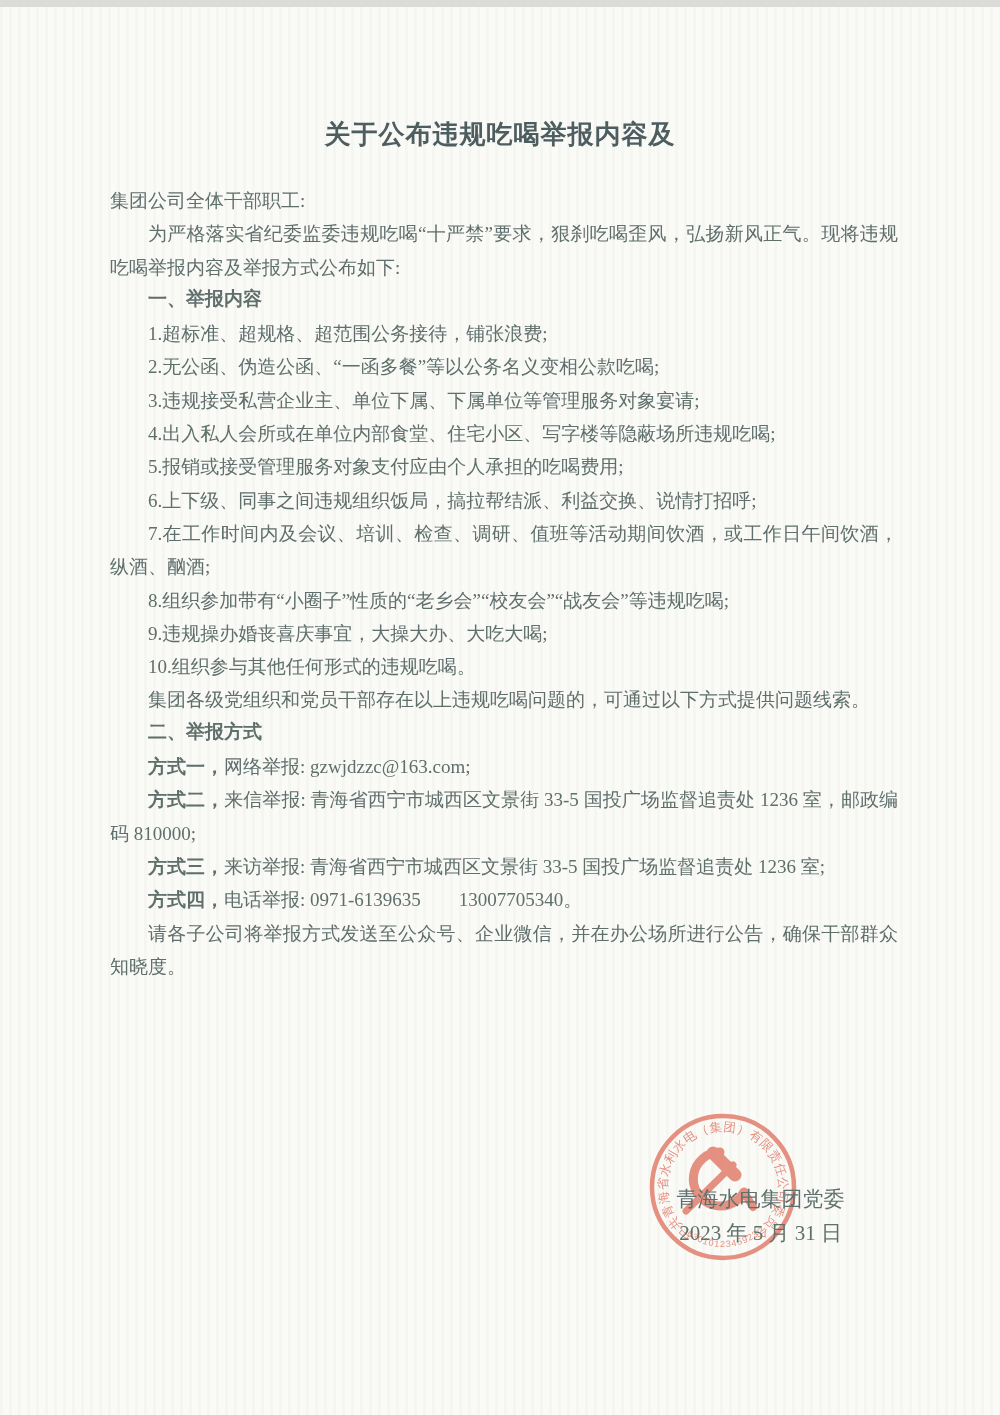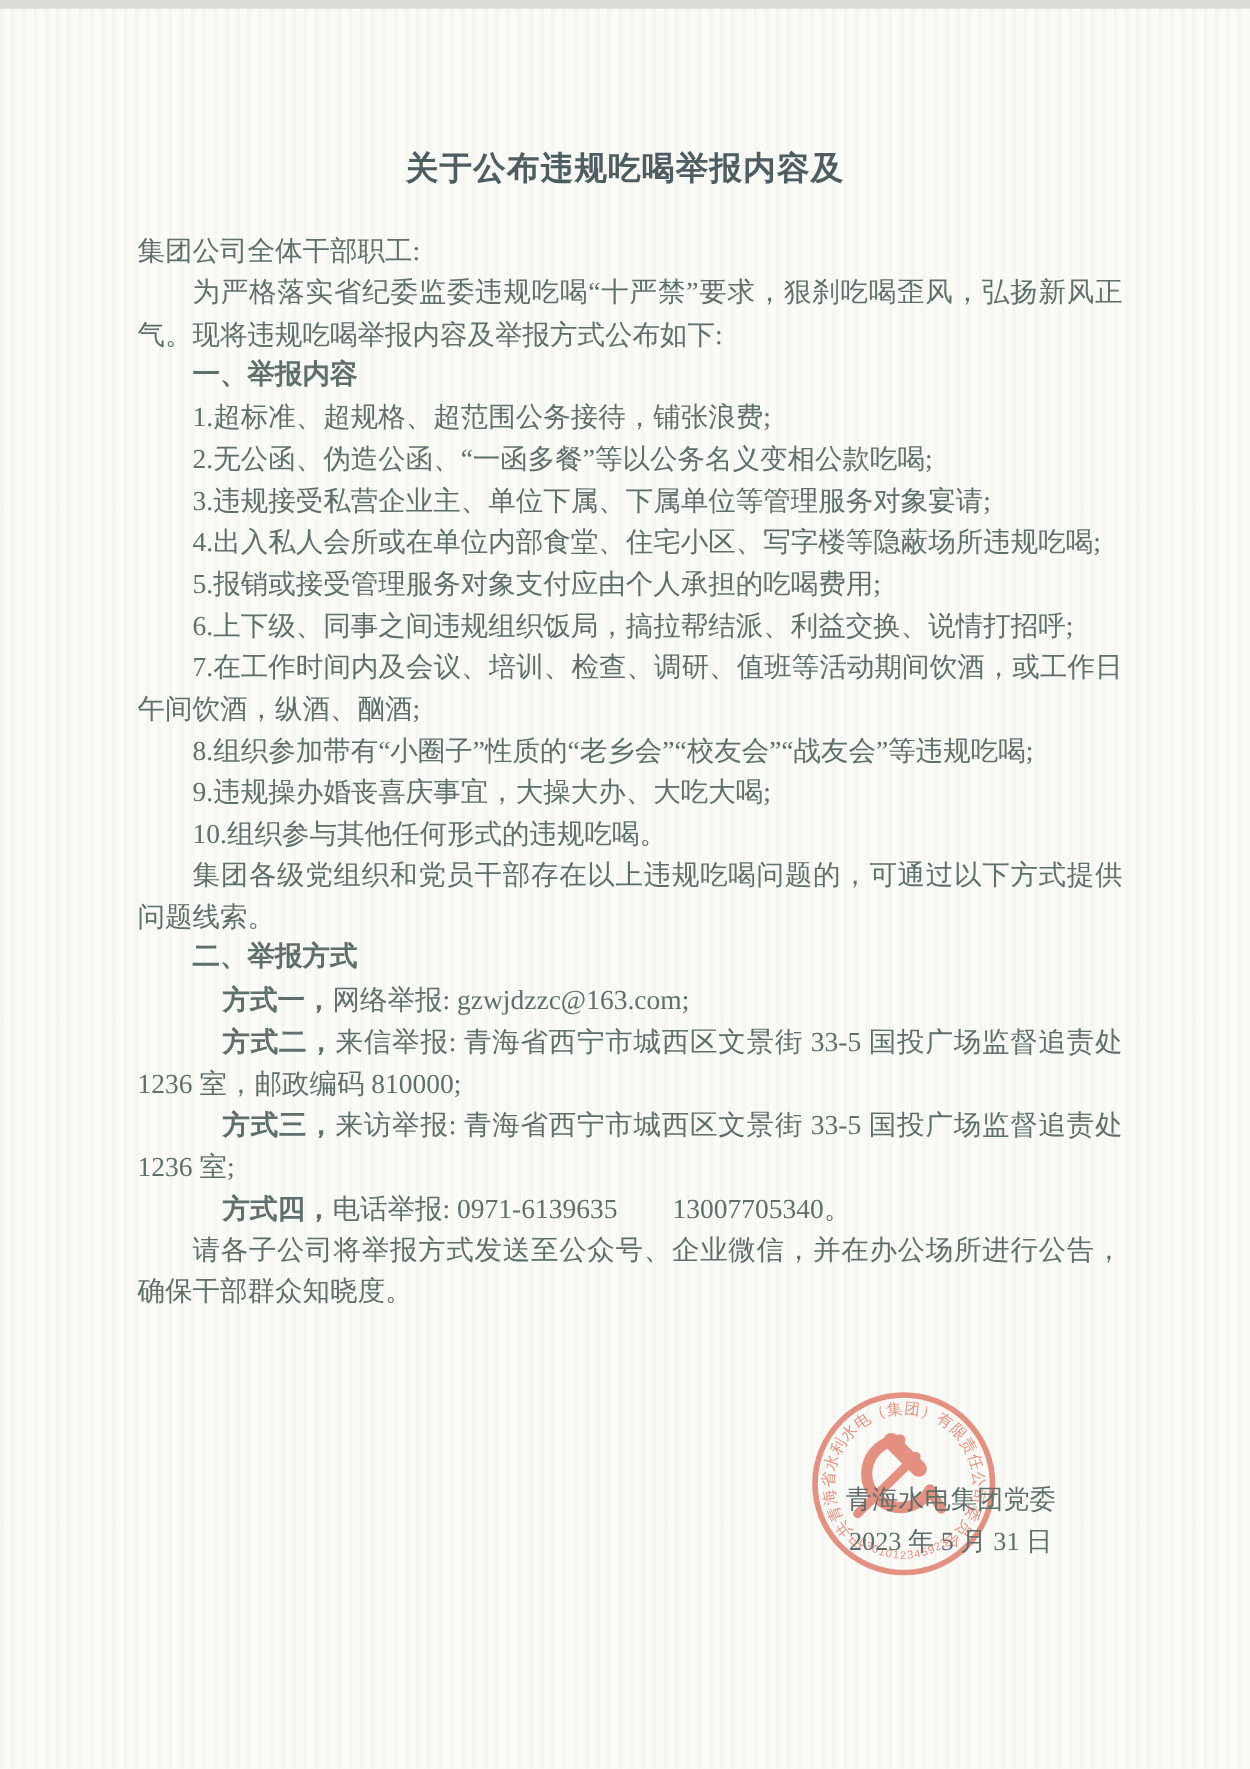--- a/index.html
+++ b/index.html
@@ -17,30 +17,30 @@
     position:absolute; top:0; left:0; width:100%; height:7px;
     background:#dbdbd9; z-index:1;
   }
   .doc-title {
     position:absolute; top:84px; left:0; width:100%; z-index:2;
     text-align:center; font-weight:bold; font-size:26px; line-height:34px;
     color:var(--title-ink); letter-spacing:1px;margin-top:34px;
   }
   .doc-body {
     position:absolute; top:184px; left:110px; width:788px; z-index:2;
-    font-size:22px; line-height:33.3px; color:var(--ink);
+    font-size:19px; line-height:33.3px; color:var(--ink);
     text-align:justify;
   }
   .doc-body p { margin:0; }
   .indent { text-indent:2em; }
   .heading {
     font-family:Liberation Mono, monospace; font-weight:bold;
   }
   .mlabel {
-    font-family:"Liberation Sans", sans-serif; font-weight:bold;margin-left:24px;
+    font-family:"Liberation Sans", sans-serif; font-weight:bold;
   }
   .signature {
     position:absolute; left:618px; top:1183px; width:285px; z-index:4;
     text-align:center; font-size:21px; line-height:33.5px; color:var(--ink);
   }
   .seal {
     position:absolute; left:628px; top:1092px; width:190px; height:190px;
     z-index:3; opacity:0.82;
   }
   .seal .ring-stroke { stroke:var(--seal-color); fill:none; }

